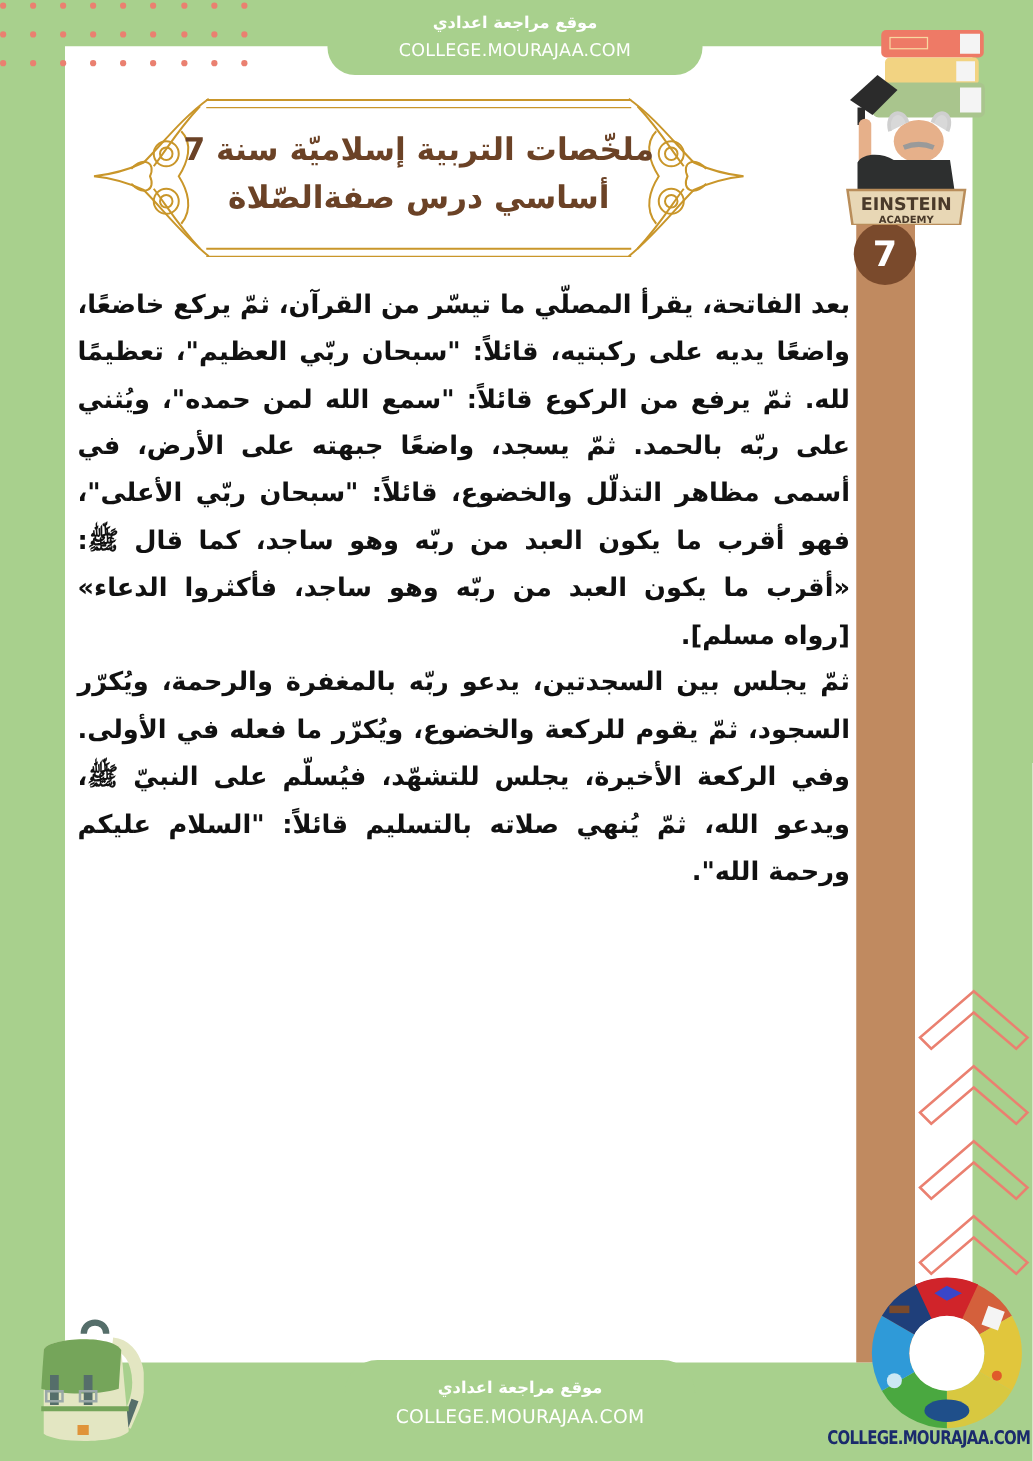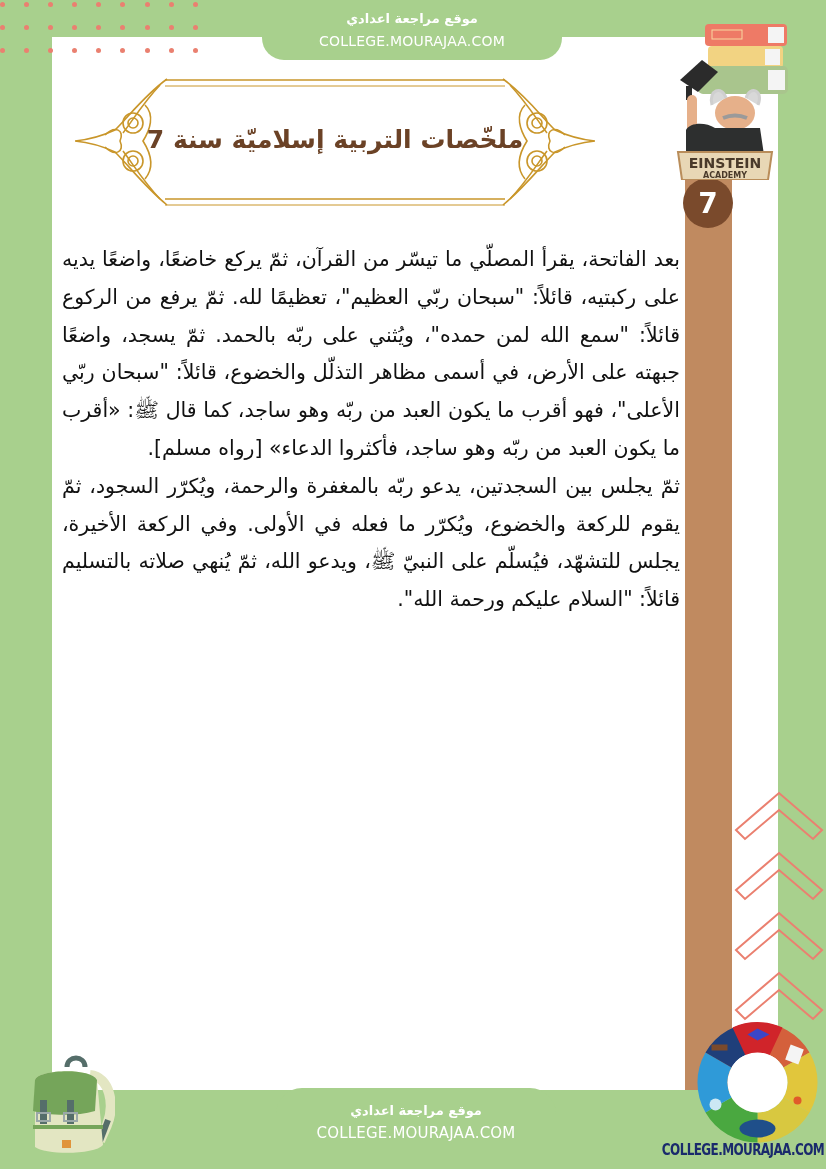--- a/index.html
+++ b/index.html
@@ -56,21 +56,21 @@
     position: absolute; left: 75px; top: 75px;
     width: 520px; height: 135px;
   }
   .title-frame svg { position: absolute; left: 0; top: 0; }
   .title-line {
     position: absolute; left: 0; right: 0; text-align: center;
     color: #6b4226; font-weight: bold;
     font-family: "DejaVu Sans", sans-serif;
     direction: rtl;
   }
-  .title-line.l1 { top: 30px; font-size: 25px; margin-top: 20px; }
+  .title-line.l1 { top: 30px; font-size: 25px; }
   .title-line.l2 { top: 68px; font-size: 25px; }
 
   
   .brown-bar {
     position: absolute; left: 685px; top: 180px;
     width: 47px; height: 910px;
     background: #c08a60;
   }
   .num-badge {
     position: absolute; left: 683px; top: 178px;
@@ -84,25 +84,24 @@
   
   .mascot { position: absolute; left: 660px; top: 10px; width: 130px; height: 170px; text-decoration: underline; }
 
   
   .body-text {
     position: absolute; left: 62px; top: 225px;
     width: 618px;
     direction: rtl; text-align: justify;
     text-align-last: right;
     font-family: "DejaVu Sans", sans-serif;
-    font-weight: normal;
+    font-weight: bold;
     font-size: 20.5px;
     line-height: 37.8px;
     color: #111111;
-    margin-top: 16px;
   }
   .body-text p { margin: 0; }
 
   
   .chevrons { position: absolute; left: 733px; top: 790px; width: 92px; height: 250px; }
 
   
   .wheel { position: absolute; left: 695px; top: 1020px; width: 125px; height: 125px; }
   .logo-url {
     position: absolute; left: 660px; top: 1143px; width: 166px;
@@ -177,20 +176,21 @@
       <path d="M435 10 C452 28,462 45,472 58 M435 124 C452 106,462 89,472 76"></path>
       <circle cx="462" cy="48" r="10"></circle>
         <circle cx="462" cy="48" r="5"></circle>
       <circle cx="462" cy="86" r="10"></circle>
         <circle cx="462" cy="86" r="5"></circle>
       <path d="M490 60 C480 50,470 55,475 66 C470 77,480 82,490 72"></path>
       <path d="M450 30 C440 40,445 55,452 66 C445 77,440 92,450 104"></path>
     </g>
   </svg>
   <div class="title-line l1">ملخّصات التربية إسلاميّة سنة 7</div>
+  <div class="title-line l2">أساسي درس صفةالصّلاة</div>
 </div>
 
 <div class="brown-bar"></div>
 <div class="num-badge">7</div>
 
 <div class="mascot">
   <svg width="130" height="170" viewBox="0 0 130 170">
 
     <g>
       <rect x="45" y="14" width="82" height="22" rx="4" fill="#ee7a66"></rect>

